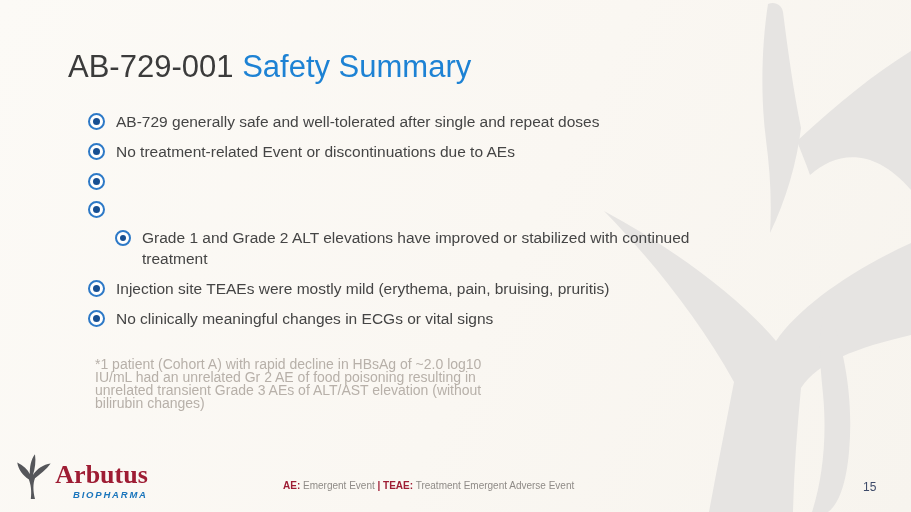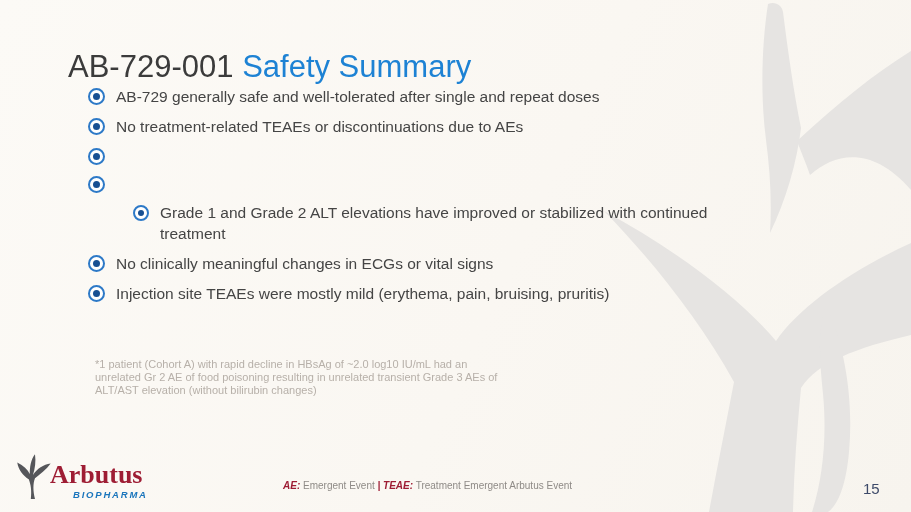--- a/index.html
+++ b/index.html
@@ -31,62 +31,62 @@
   }
   .watermark path{fill:var(--watermark-gray);}
   .title{
     position:absolute;left:68px;top:28px;
     font-size:31px;font-weight:300;letter-spacing:0;
     white-space:nowrap;color:var(--title-dark);
   }
   .title .hl{color:var(--accent-blue);}
   .title .pre{margin-right:0.28em;}
   .bullet-list{
-    position:absolute;left:88px;top:86px;width:700px;
+    position:absolute;left:88px;top:111px;width:700px;
     list-style:none;margin:0;padding:0;
   }
   .bullet{
     display:flex;align-items:flex-start;
     margin:0 0 9px 0;
     font-size:15.5px;line-height:21px;color:var(--text-dark);
   }
   .bullet .b-text{white-space:pre-wrap;max-width:620px;}
   .b-icon{
     flex:0 0 auto;
     width:13px;height:13px;border-radius:50%;
     border:2px solid var(--bullet-ring);
     background:#fff;
     margin:2px 11px 0 0;
     display:flex;align-items:center;justify-content:center;
   }
   .b-dot{
     width:7px;height:7px;border-radius:50%;
     background:var(--bullet-dot);
   }
-  .bullet.level2{margin-left:27px;justify-content:center;}
+  .bullet.level2{margin-left:27px;}
   .bullet.level2 .b-icon{width:12px;height:12px;margin-top:3px;}
   .bullet.level2 .b-dot{width:6px;height:6px;}
   .bullet.level2 .b-text{max-width:610px;}
   .footnote{
     position:absolute;left:95px;top:358px;width:412px;
-    font-size:11px;line-height:13px;color:var(--footnote-gray);
+    font-size:14px;line-height:13px;color:var(--footnote-gray);
   }
   .footer-line{
     position:absolute;left:283px;top:480px;
     font-size:10px;color:var(--footer-gray);
     white-space:pre-wrap;
   }
-  .footer-line .f-bold{color:var(--footer-red);font-weight:700;font-style:italic;}
+  .footer-line .f-bold{color:var(--footer-red);font-weight:700;}
   .page-number{
     position:absolute;left:863px;top:480px;
-    font-size:15px;color:var(--page-num);text-align:center;
+    font-size:12px;color:var(--page-num);text-align:center;
   }
   .logo{
     position:absolute;left:14px;top:451px;
-    display:flex;align-items:flex-start;
+    display:flex;align-items:flex-start;text-align:right;
   }
   .logo-tree{width:42px;height:48px;flex:0 0 auto;}
   .logo-tree path{fill:#55565a;}
   .logo-textcol{margin-left:-6px;padding-top:11px;}
   .logo-wordmark{
     font-family:"Liberation Serif",serif;
     font-weight:700;font-size:26px;line-height:1;
     color:var(--logo-red);
   }
   .logo-subtext{
@@ -118,21 +118,21 @@
       <li class="bullet level1">
         <span class="b-icon">
           <span class="b-dot"></span>
         </span>
         <span class="b-text">AB-729 generally safe and well-tolerated after single and repeat doses</span>
       </li>
       <li class="bullet level1">
         <span class="b-icon">
           <span class="b-dot"></span>
         </span>
-        <span class="b-text">No treatment-related TEAEs or discontinuations due to AEs</span>
+        <span class="b-text">No treatment-related Event or discontinuations due to AEs</span>
       </li>
       <li class="bullet level1">
         <span class="b-icon">
           <span class="b-dot"></span>
         </span>
       </li>
       <li class="bullet level1">
         <span class="b-icon">
           <span class="b-dot"></span>
         </span>
@@ -140,33 +140,33 @@
       <li class="bullet level2">
         <span class="b-icon">
           <span class="b-dot"></span>
         </span>
         <span class="b-text">Grade 1 and Grade 2 ALT elevations have improved or stabilized with continued treatment</span>
       </li>
       <li class="bullet level1">
         <span class="b-icon">
           <span class="b-dot"></span>
         </span>
-        <span class="b-text">No clinically meaningful changes in ECGs or vital signs</span>
+        <span class="b-text">Injection site TEAEs were mostly mild (erythema, pain, bruising, pruritis)</span>
       </li>
       <li class="bullet level1">
         <span class="b-icon">
           <span class="b-dot"></span>
         </span>
-        <span class="b-text">Injection site TEAEs were mostly mild (erythema, pain, bruising, pruritis)</span>
+        <span class="b-text">No clinically meaningful changes in ECGs or vital signs</span>
       </li>
     </ul>
 
   <div class="footnote">*1 patient (Cohort A) with rapid decline in HBsAg of ~2.0 log10 IU/mL had an unrelated Gr 2 AE of food poisoning resulting in unrelated transient Grade 3 AEs of ALT/AST elevation (without bilirubin changes)</div>
 
-  <div class="footer-line"><span class="f-bold">AE:</span><span> Emergent Event </span><span class="f-bold">| </span><span class="f-bold">TEAE:</span><span> Treatment Emergent Arbutus Event</span></div>
+  <div class="footer-line"><span class="f-bold">AE:</span><span> Emergent Event </span><span class="f-bold">| </span><span class="f-bold">TEAE:</span><span> Treatment Emergent Adverse Event</span></div>
 
   <div class="page-number">15</div>
 
   <div class="logo">
     <svg class="logo-tree" viewBox="0 0 40 46" aria-hidden="true">
       <path d="M16,46 C17,38 16,32 14,27 C9,24 4,18 3,11 C9,14 13,18 15,22 C15,15 16,8 20,3 C21,10 20,17 18,23 C22,17 28,13 35,12 C31,18 25,22 20,26 C18,31 18,38 20,46 Z"></path>
     </svg>
     <div class="logo-textcol">
       <div class="logo-wordmark">Arbutus</div>
       <div class="logo-subtext">BIOPHARMA</div>

